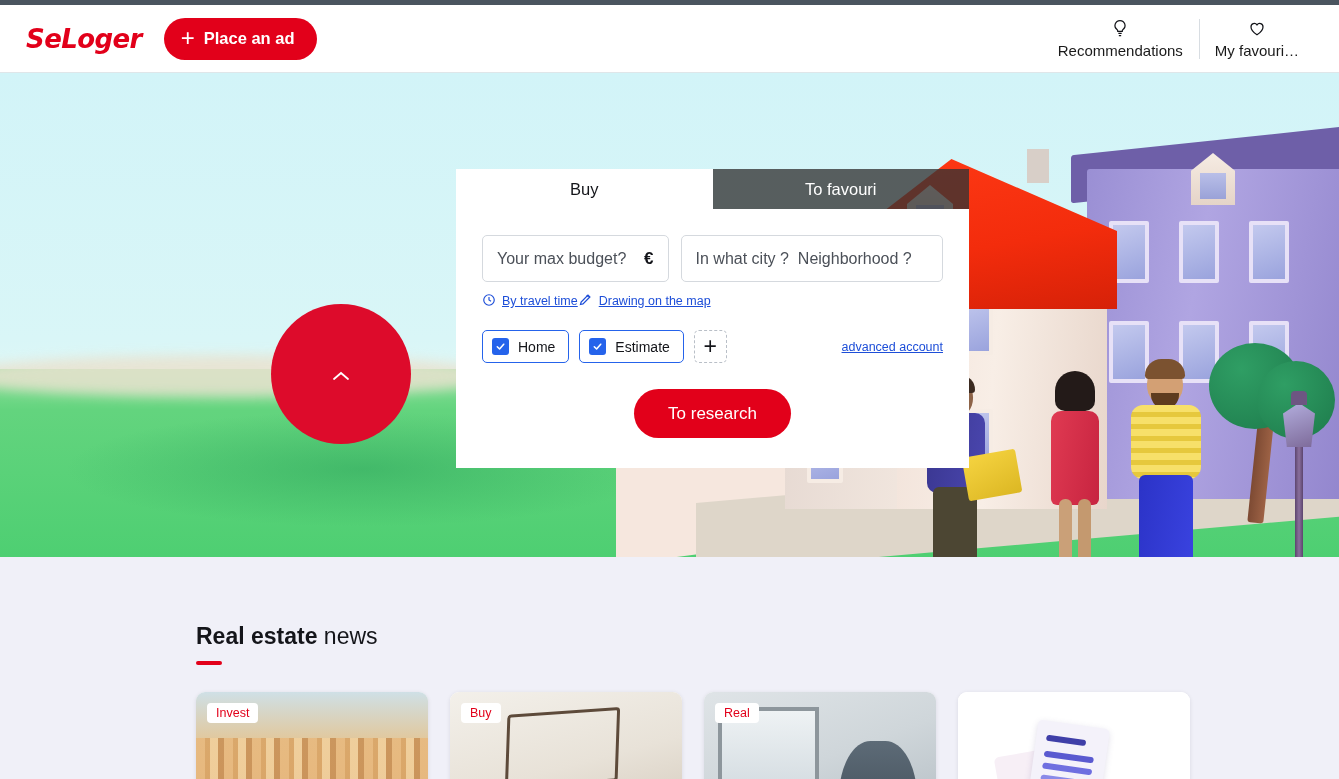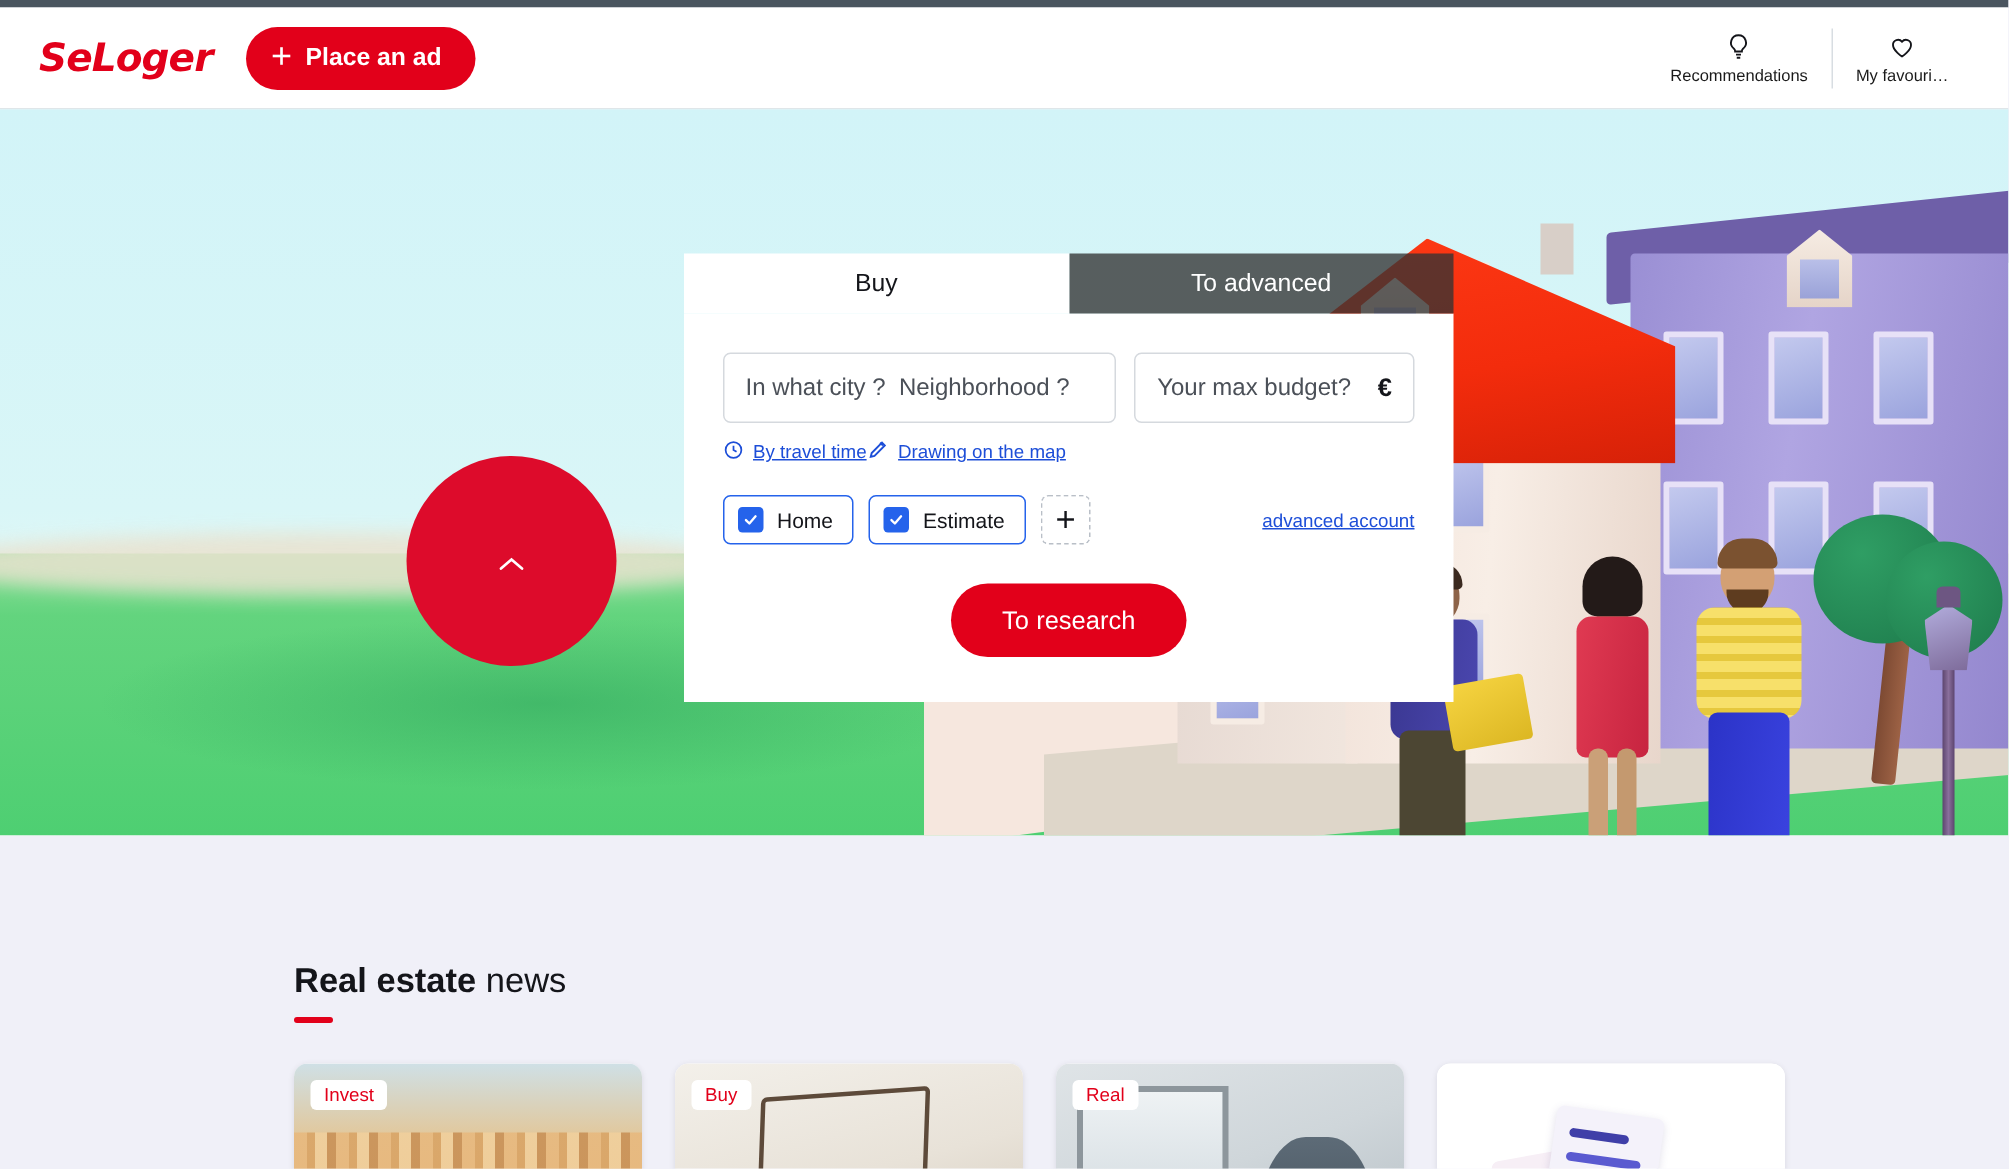--- a/index.html
+++ b/index.html
@@ -62,21 +62,21 @@
     gap: 4px;
     cursor: pointer;
     position: relative;
   }
   .hdr-item + .hdr-item::before,
   .hdr-account::before {
     content: ""; position: absolute; left: 0; top: 4px; bottom: 4px;
     width: 1px; background: #d8dde2;
   }
   .hdr-label {
-    font-size: 11px; color: #1a1a1a;
+    font-size: 15px; color: #1a1a1a;
     white-space: nowrap;
   }
   .hdr-account {
     display: flex; align-items: center;
     padding: 0 6px 0 26px;
     position: relative;
     cursor: pointer;
   }
   .hdr-account-label {
     font-size: 17px; color: #14151a;
@@ -343,21 +343,21 @@
   .chevron-up {
     margin-top: 8px;
     width: 18px; height: 10px;
   }
 
   
   .news {
     position: relative;
     padding: 0 196px;
   }
-  .news-head { padding-top: 66px; margin-top: 17px; }
+  .news-head { padding-top: 66px; }
   .news-title { font-size: 23px; color: #14151a; }
   .news-title .b { font-weight: 700; }
   .news-title .n { font-weight: 400; }
   .red-rule {
     width: 26px; height: 4px; background: #e2001a;
     margin-top: 11px; border-radius: 2px;
   }
   .cards-row {
     display: flex; gap: 22px;
     margin-top: 27px;
@@ -573,31 +573,31 @@
       <svg class="chevron-up" viewBox="0 0 18 10" fill="none" stroke="#ffffff" stroke-width="1.8" stroke-linecap="round">
         <path d="M2 8L9 2l7 6"></path>
       </svg>
     </span>
   </div>
 
   <div class="search-wrap">
 
     <div class="tabs">
       <div class="tab active">Buy</div>
-      <div class="tab">To advanced</div>
+      <div class="tab">To favouri</div>
     </div>
 
     <div class="card">
       <div class="row-inputs">
-        <div class="inp city">
-          <input type="text" placeholder="In what city ?  Neighborhood ?" style="">
-        </div>
         <div class="inp budget">
           <input type="text" placeholder="Your max budget?" style="">
           <span class="euro">€</span>
+        </div>
+        <div class="inp city">
+          <input type="text" placeholder="In what city ?  Neighborhood ?" style="">
         </div>
       </div>
 
       <div class="links-row">
         <div class="mini-link">
           <span>
             <svg width="14" height="14" viewBox="0 0 24 24" fill="none" stroke="#1d4ed8" stroke-width="2">
               <circle cx="12" cy="12" r="9"></circle>
                 <path d="M12 7v5l3.5 2"></path>
             </svg>

